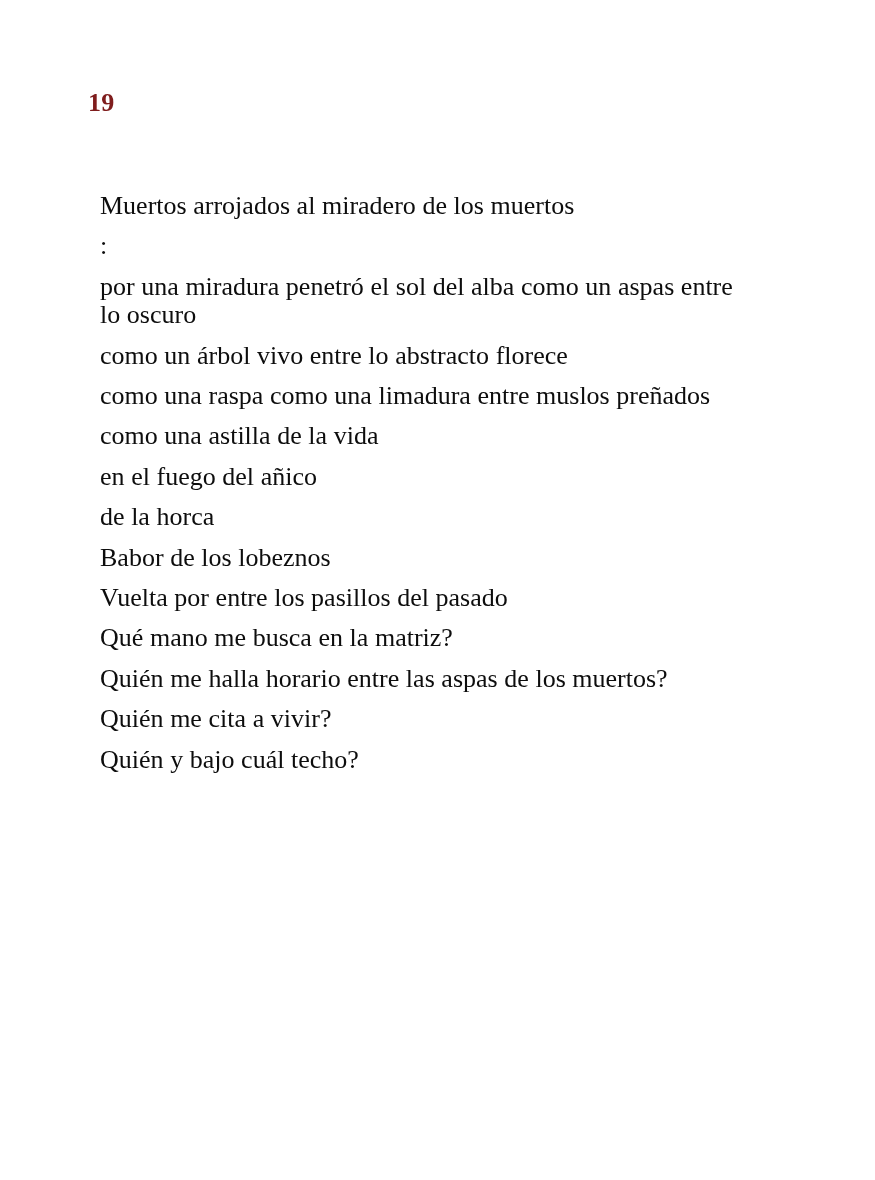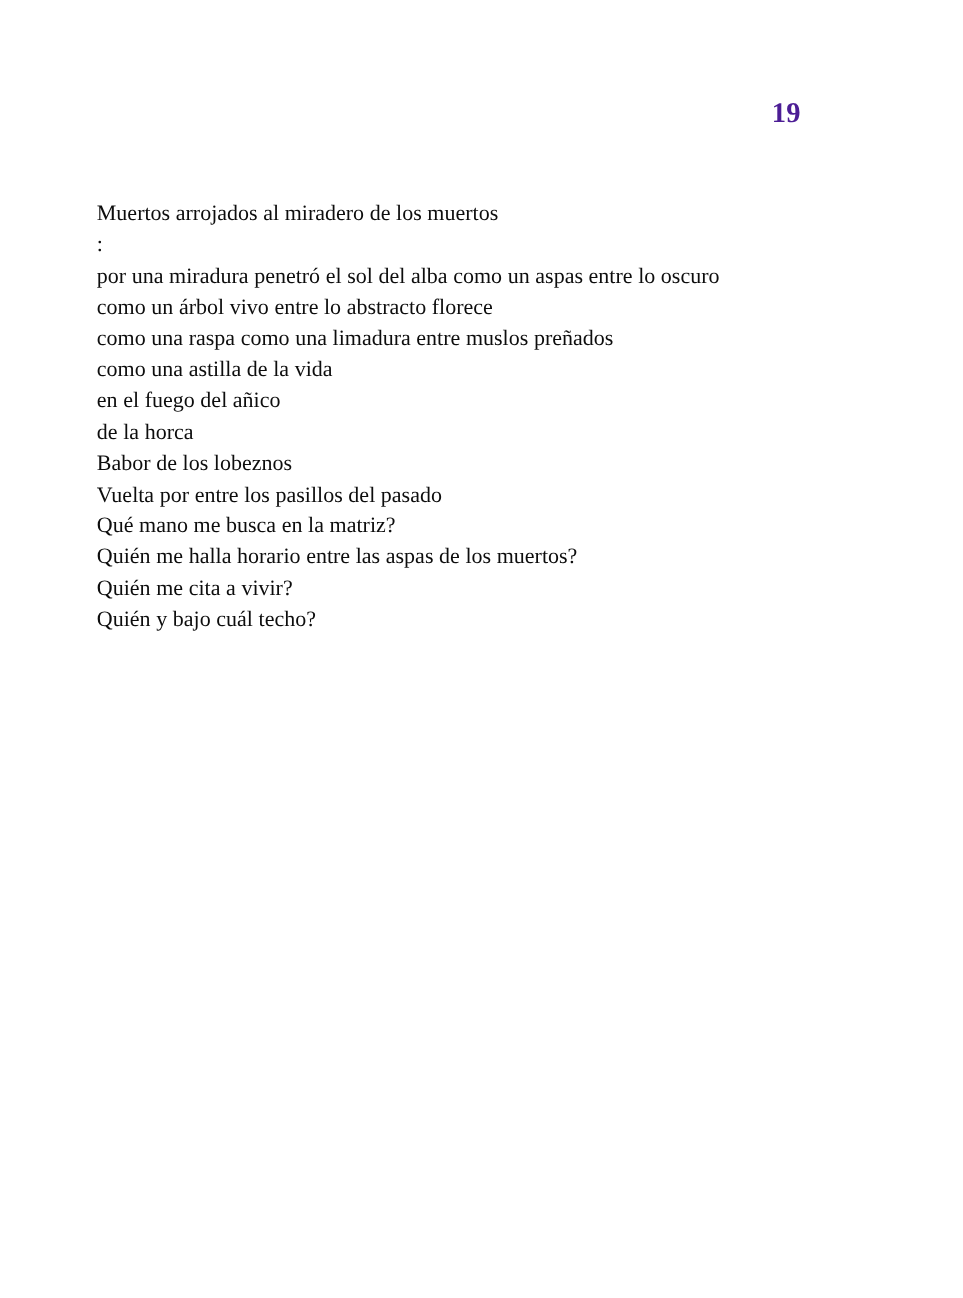--- a/index.html
+++ b/index.html
@@ -18,43 +18,43 @@
     color: #0d0d0d;
     -webkit-font-smoothing: antialiased;
   }
 
   
   .folio {
     position: absolute;
     left: 88px;
     top: 90px;
     width: 640px;
-    text-align: right;
+    text-align: left;
     font-size: 26px;
     font-weight: bold;
     line-height: 1;
     letter-spacing: 0.2px;
-    color: #4c1d95;
+    color: #7f1d1d;
   }
 
   
   .poem {
     position: absolute;
     left: 88px;
     top: 180px;
     width: 645px;
   }
 
   .poem-line {
-    font-size: 20px;
+    font-size: 26px;
     line-height: 28.4px;
     white-space: normal;
     text-align: left;
     text-indent: 0;
-    margin: 0;
+    margin: 12px;
     padding: 0;
     color: #0d0d0d;
     font-weight: normal;
     word-spacing: 0.1px;
   }
 
   
   .poem-line.wraps {
     width: 645px;
   }

